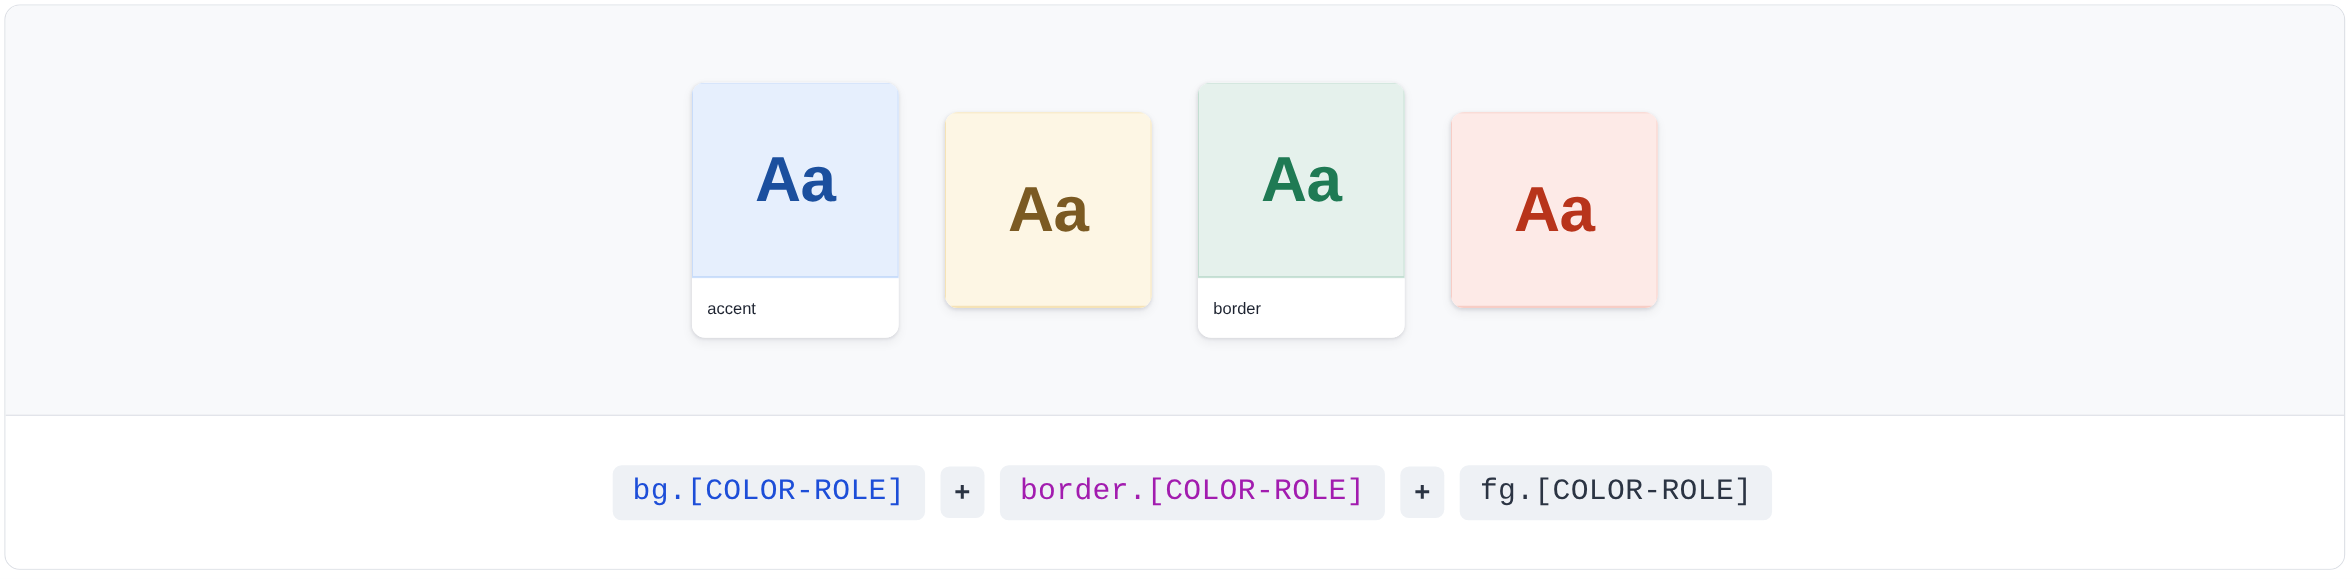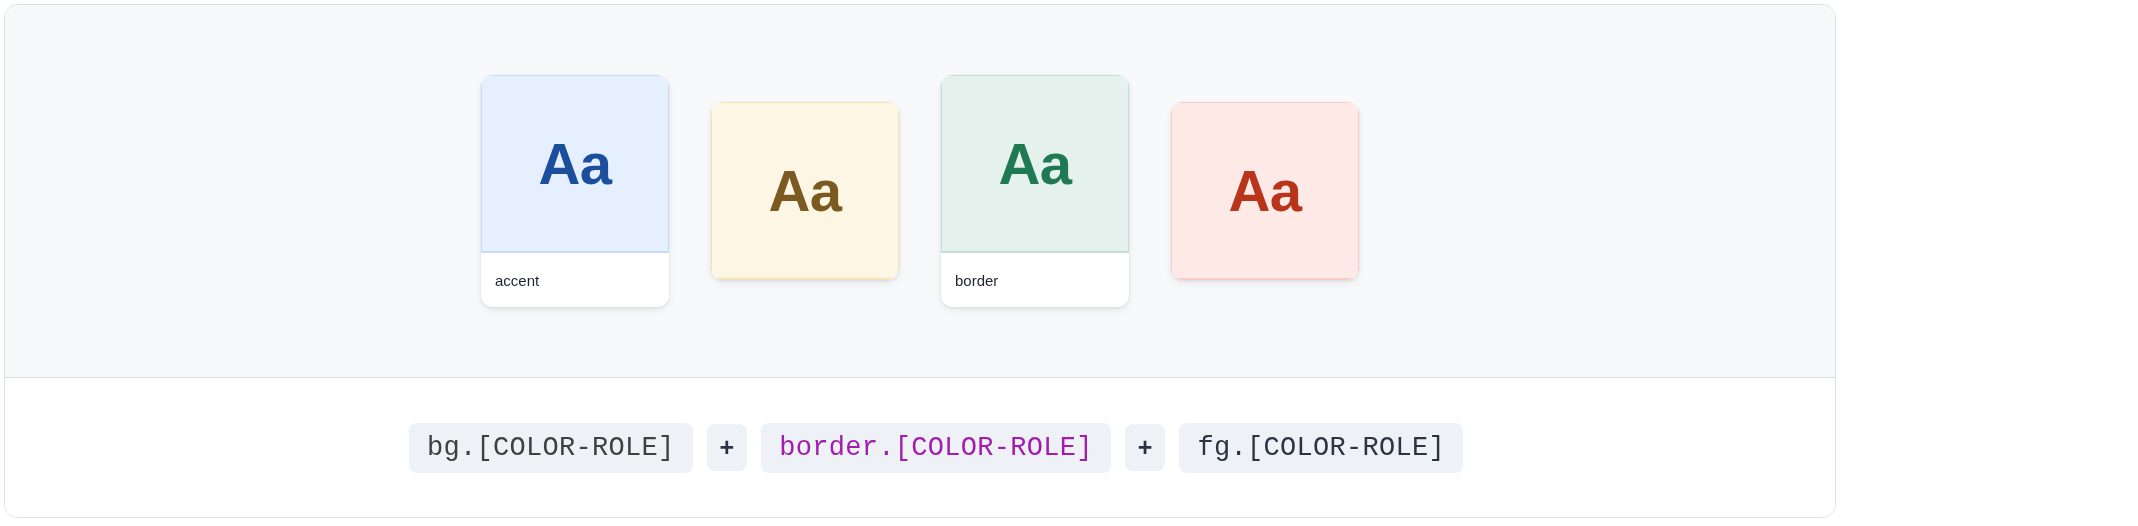--- a/index.html
+++ b/index.html
@@ -11,21 +11,21 @@
     width: 2138px;
     height: 526px;
     font-family: "Liberation Sans", sans-serif;
     overflow: hidden;
   }
 
   .panel {
     position: absolute;
     left: 4px;
     top: 4px;
-    width: 1832px;
+    width: 2128px;
     height: 514px;
     box-sizing: border-box;
     border: 1px solid #dcdfe5;
     border-radius: 14px;
     background: #ffffff;
     overflow: hidden;
     display: flex;
     flex-direction: column;
   }
 
@@ -140,20 +140,20 @@
 
     <div class="card">
       <div class="card-swatch" style="background: rgb(253, 234, 231); border-bottom-color: rgb(247, 205, 198); box-shadow: rgb(247, 205, 198) 0px 0px 0px 1px inset;">
         <span class="aa" style="color: rgb(184, 52, 27);">Aa</span>
       </div>
     </div>
 
   </div>
 
   <div class="formula-area" style="background: rgb(255, 255, 255);">
-    <span class="token" style="background: rgb(238, 241, 245); color: #404040; margin-left: 32px;">bg.[COLOR-ROLE]</span>
+    <span class="token" style="background: rgb(238, 241, 245); color: #1d4ed8; margin-left: 32px;">bg.[COLOR-ROLE]</span>
     <span class="plus" style="background: rgb(238, 241, 245); color: rgb(43, 52, 67);">+</span>
     <span class="token" style="background: rgb(238, 241, 245); color: #a21caf;">border.[COLOR-ROLE]</span>
     <span class="plus" style="background: rgb(238, 241, 245); color: rgb(43, 52, 67);">+</span>
     <span class="token" style="background: rgb(238, 241, 245); color: rgb(43, 52, 67);">fg.[COLOR-ROLE]</span>
   </div>
 
 </div>
 
 </body></html>

